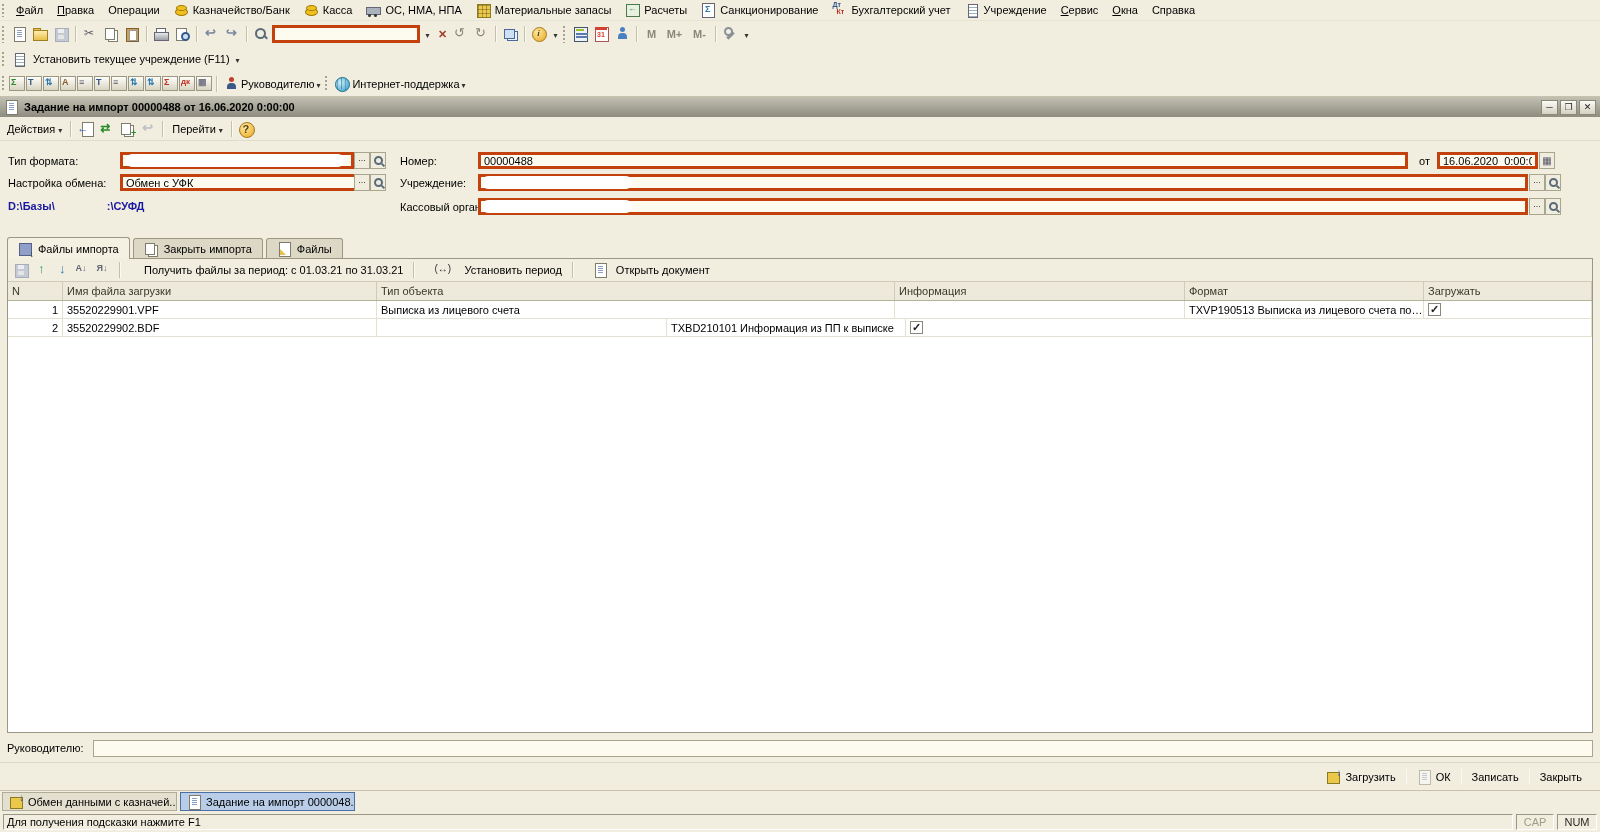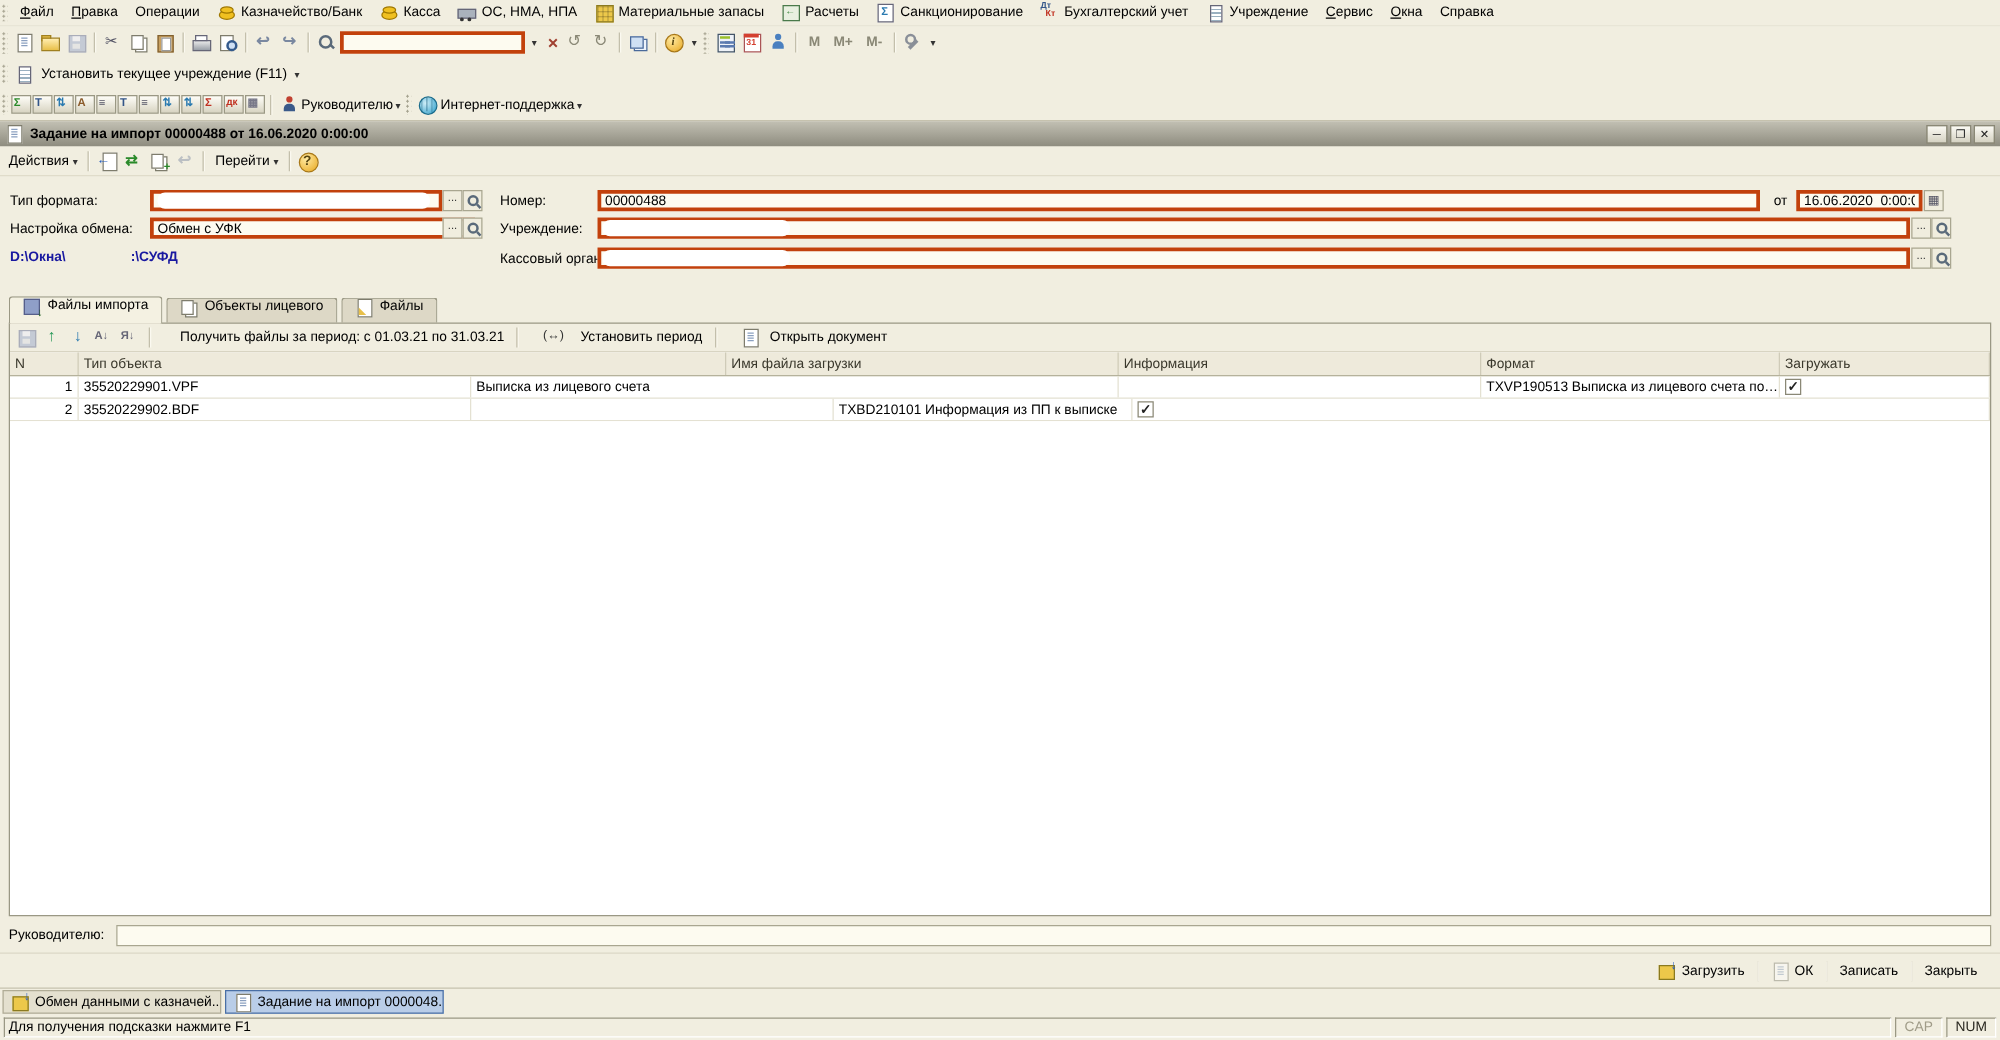--- a/index.html
+++ b/index.html
@@ -114,21 +114,21 @@
   .sqbtn{position:absolute;width:16px;height:17px;background:#f0edde;border:1px solid #a9a690;text-align:center;line-height:15px;font-size:9px;color:#333;}
   .sqbtn.dots::after{content:"...";position:relative;top:-2px;}
   .sqbtn.mag::after{content:"";position:absolute;left:3px;top:3px;width:5px;height:5px;border:2px solid #5a6a7a;border-radius:50%;}
   .sqbtn.mag::before{content:"";position:absolute;left:10px;top:11px;width:4px;height:2px;background:#5a6a7a;transform:rotate(45deg);}
   .sqbtn.calb::after{content:"▦";font-size:10px;color:#556;}
   .path{position:absolute;font-weight:bold;color:#1818a0;white-space:nowrap;}
   .pathgap{display:inline-block;width:52px;}
   .redact{position:absolute;background:#fff;border-radius:6px;}
   
   .tabsrow{height:22px;display:flex;align-items:flex-end;padding-left:7px;flex:none;}
-  .tab{display:inline-flex;align-items:flex-start;gap:5px;height:21px;padding:0 10px;border:1px solid #9a9884;border-bottom:none;border-radius:3px 3px 0 0;background:#ddd8c6;margin-right:3px;position:relative;}
+  .tab{display:inline-flex;align-items:center;gap:5px;height:21px;padding:0 10px;border:1px solid #9a9884;border-bottom:none;border-radius:3px 3px 0 0;background:#ddd8c6;margin-right:3px;position:relative;}
   .tab.active{background:#f4f1e2;height:22px;z-index:2;}
   .panel{flex:1;margin:0 7px;border:1px solid #9a9884;background:#f1eee0;display:flex;flex-direction:column;min-height:0;position:relative;top:-1px;}
   .gridbar{height:23px;display:flex;align-items:center;padding-left:3px;border-bottom:1px solid #cfcbb8;flex:none;}
   .gridbar .gtxt{margin:0 4px;white-space:nowrap;}
   .gbtn{display:inline-flex;align-items:center;gap:4px;padding:0 3px;margin-left:13px;}
   
   .table{flex:1;display:flex;flex-direction:column;background:#fff;min-height:0;}
   .thead{display:flex;height:19px;background:#eeeadb;border-bottom:1px solid #b5b29c;color:#3a382c;flex:none;}
   .thead .cell{border-right:1px solid #cfcbb8;display:flex;align-items:center;padding:0 4px;overflow:hidden;white-space:nowrap;}
   .trow{display:flex;height:18px;border-bottom:1px solid #e4e1d2;flex:none;}
@@ -393,36 +393,36 @@
       <input class="field" style="left: 120px; top: 33px; width: 260px;" value="Обмен с УФК">
       <span class="sqbtn dots" style="left:354px;top:33px;"></span>
       <span class="sqbtn mag" style="left:370px;top:33px;"></span>
 
       <span class="flabel" style="left:400px;top:36px;">Учреждение:</span>
       <input class="field" style="left: 478px; top: 33px; width: 1050px;" value="">
       <span class="sqbtn dots" style="left:1529px;top:33px;"></span>
       <span class="sqbtn mag" style="left:1545px;top:33px;"></span>
       <span class="redact" style="left:482px;top:35px;width:150px;height:13px;"></span>
 
-      <span class="path" style="left:8px;top:59px;"><span>D:\Окна\</span><span class="pathgap"></span><span>:\СУФД</span></span>
+      <span class="path" style="left:8px;top:59px;"><span>D:\Базы\</span><span class="pathgap"></span><span>:\СУФД</span></span>
       <span class="flabel" style="left:400px;top:60px;">Кассовый орган:</span>
       <input class="field" style="left: 478px; top: 57px; width: 1050px;" value="">
       <span class="sqbtn dots" style="left:1529px;top:57px;"></span>
       <span class="sqbtn mag" style="left:1545px;top:57px;"></span>
       <span class="redact" style="left:482px;top:59px;width:150px;height:13px;"></span>
     </div>
 
     <div class="tabsrow">
       <span class="tab active">
           <span class="ic i-fdown"></span>
           <span>Файлы импорта</span>
         </span>
       <span class="tab">
           <span class="ic i-copy"></span>
-          <span>Объекты лицевого</span>
+          <span>Закрыть импорта</span>
         </span>
       <span class="tab">
           <span class="ic i-docfold"></span>
           <span>Файлы</span>
         </span>
     </div>
 
     <div class="panel">
       <div class="gridbar">
         <span class="tbtn">
@@ -452,22 +452,22 @@
         <span class="tsep"></span>
         <span class="gbtn">
             <span class="ic i-doc"></span>
             <span class="gtxt">Открыть документ</span>
           </span>
       </div>
 
       <div class="table">
         <div class="thead">
           <span class="cell c-n" style="justify-content:flex-start;">N</span>
+          <span class="cell c-file">Имя файла загрузки</span>
           <span class="cell c-type">Тип объекта</span>
-          <span class="cell c-file">Имя файла загрузки</span>
           <span class="cell c-info">Информация</span>
           <span class="cell c-format">Формат</span>
           <span class="cell c-load">Загружать</span>
         </div>
         <div class="trow">
           <span class="cell c-n">1</span>
           <span class="cell c-file">35520229901.VPF</span>
           <span class="cell c-type">Выписка из лицевого счета</span>
           <span class="cell c-info"></span>
           <span class="cell c-format">TXVP190513 Выписка из лицевого счета по…</span>

